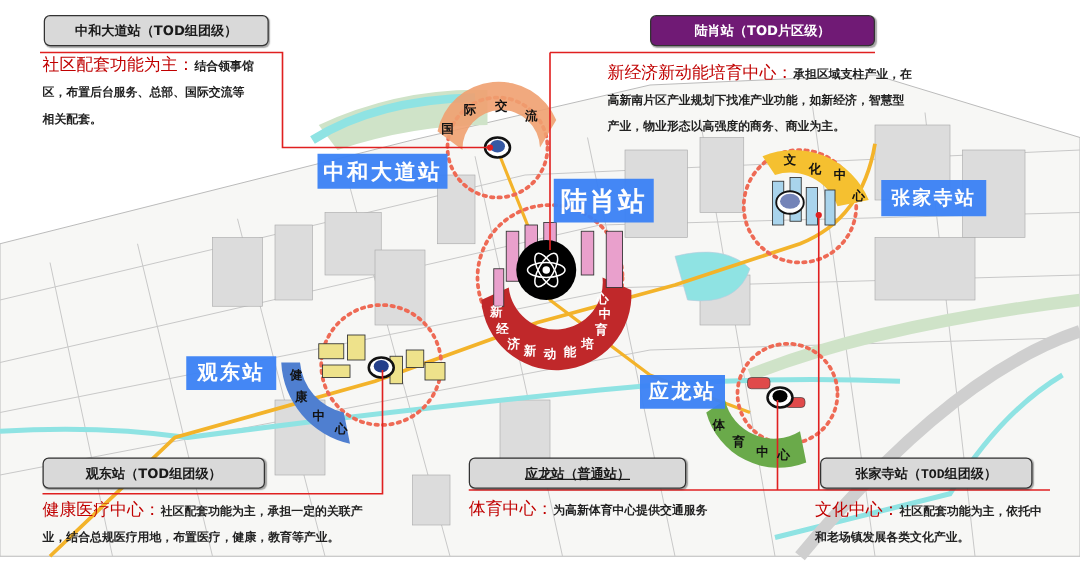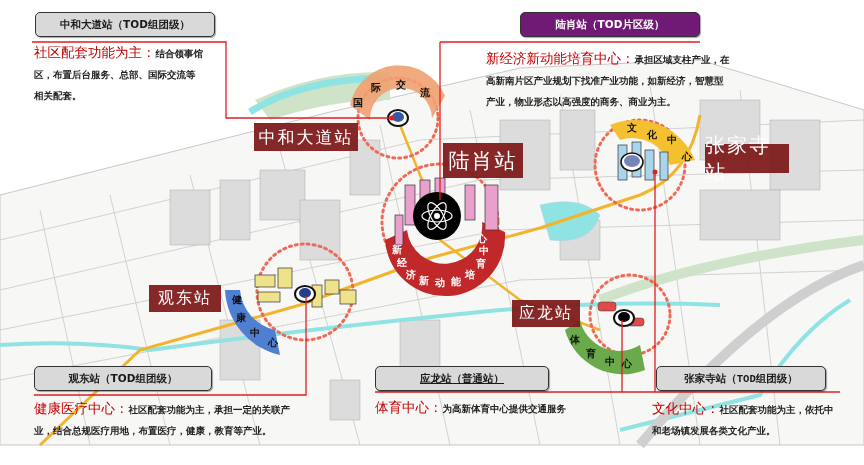--- a/index.html
+++ b/index.html
@@ -11,21 +11,21 @@
     background: #d9d9d9; color: #1a1a1a; font-size: 10.5px; font-weight: bold;
     display: flex; align-items: center; justify-content: center;
     box-shadow: 1px 1px 1px rgba(0,0,0,0.35);
   }
   .station-box.primary { background: #701a75; color: #ffffff; }
   .desc {
     position: absolute; font-size: 9.5px; font-weight: bold; color: #222; line-height: 21px;
   }
   .desc .hl { color: #c00000; font-size: 13.5px; font-weight: normal; }
   .map-label {
-    position: absolute; background: #7f1d1d; color: #ffffff; font-weight: normal;
+    position: absolute; background: #3b82f6; color: #ffffff; font-weight: bold;
     letter-spacing: 2px; display: flex; align-items: center; justify-content: center;
     opacity: 0.95;
   }
   .arc-char { position: absolute; font-size: 10px; font-weight: bold; color: #111; }
   .arc-char.w { color: #fff; }
 </style>
 </head>
 <body>
 
 <svg id="map" viewBox="0 0 864 465" xmlns="http://www.w3.org/2000/svg">
@@ -182,21 +182,21 @@
 
 <span class="arc-char" style="left:627px;top:121px">文</span>
 <span class="arc-char" style="left:647px;top:128px">化</span>
 <span class="arc-char" style="left:667px;top:133px">中</span>
 <span class="arc-char" style="left:682px;top:150px">心</span>
 
 <div class="map-label" style="left:254px;top:123px;width:104px;height:28px;font-size:17px;">中和大道站</div>
 <div class="map-label" style="left:443px;top:143px;width:80px;height:35px;font-size:21px;">陆肖站</div>
 <div class="map-label" style="left:149px;top:285px;width:72px;height:27px;font-size:16px;">观东站</div>
 <div class="map-label" style="left:512px;top:300px;width:68px;height:27px;font-size:16px;">应龙站</div>
-<div class="map-label" style="left:705px;top:144px;width:84px;height:29px;font-size:20px;">张家寺站</div>
+<div class="map-label" style="left:705px;top:144px;width:84px;height:29px;font-size:15px;">张家寺站</div>
 
 <div class="station-box" style="left:35px;top:12px;width:180px;">中和大道站（TOD组团级）</div>
 <div class="station-box primary" style="left:520px;top:12px;width:180px;">陆肖站（TOD片区级）</div>
 <div class="station-box" style="left:34px;top:366px;width:178px;">观东站（TOD组团级）</div>
 <div class="station-box" style="left:375px;top:366px;width:174px;text-decoration:underline;">应龙站（普通站）</div>
 <div class="station-box" style="left:656px;top:366px;width:170px;font-family:Liberation Mono, monospace;">张家寺站（TOD组团级）</div>
 
 <div class="desc" style="left:34px;top:42px;width:190px;">
   <div><span class="hl">社区配套功能为主：</span><span>结合领事馆</span></div>
   <div>区，布置后台服务、总部、国际交流等</div>

